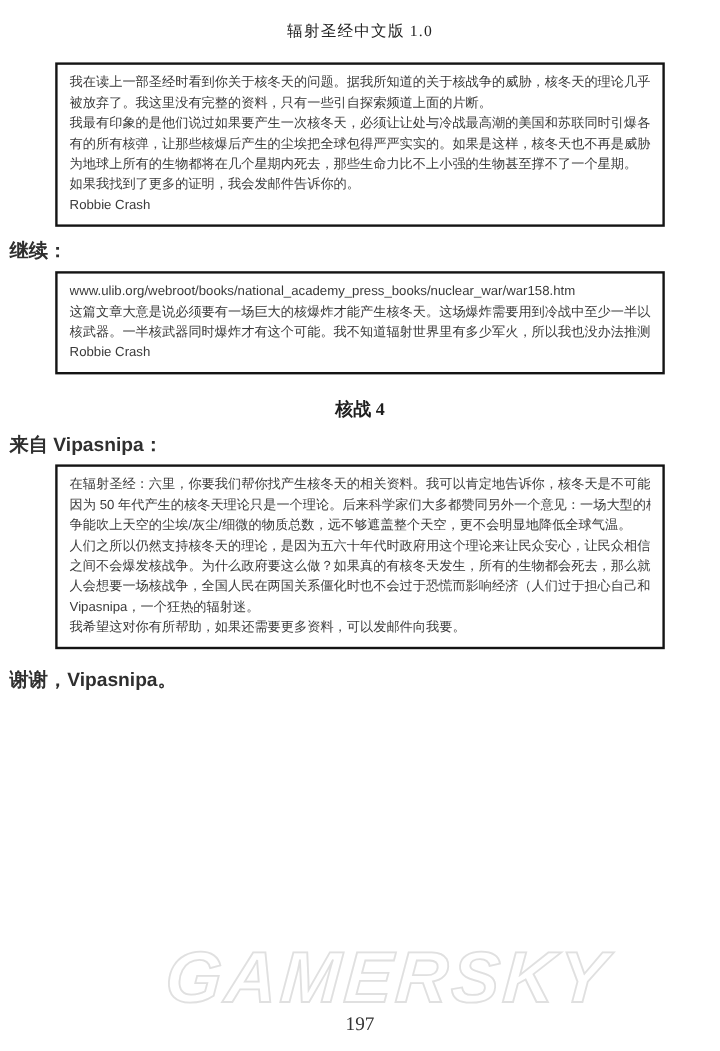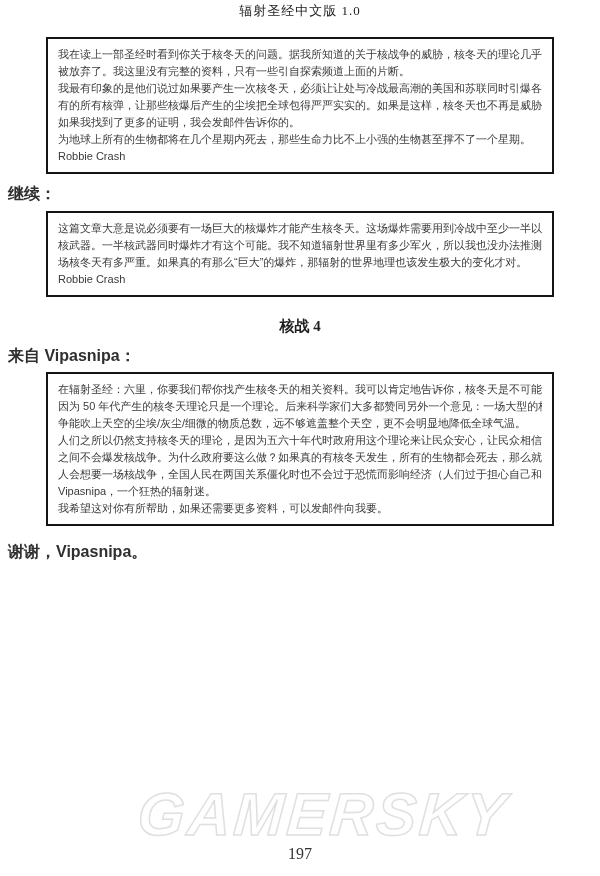--- a/index.html
+++ b/index.html
@@ -5,21 +5,21 @@
   * { margin: 0; padding: 0; box-sizing: border-box; }
   html, body { background: #ffffff; }
   body {
     width: 600px; height: 876px;
     position: relative;
     overflow: hidden;
     font-family: "Liberation Sans", sans-serif;
     color: #3a3a3a;
   }
   .page-header {
-    padding-top: 2px;
+    padding-top: 17px;
     text-align: center;
     font-family: "Liberation Serif", serif;
     font-size: 13px;
     color: #222222;
     letter-spacing: 1px;
   }
   .text-box {
     margin: 17px 46px 0 46px;
     border: 2px solid #141414;
     padding: 7px 10px;
@@ -77,31 +77,31 @@
 </head>
 <body>
 
 <div class="page-header">辐射圣经中文版  1.0</div>
 
 <div class="text-box box1">
     <div class="text-line">我在读上一部圣经时看到你关于核冬天的问题。据我所知道的关于核战争的威胁，核冬天的理论几乎已经</div>
     <div class="text-line">被放弃了。我这里没有完整的资料，只有一些引自探索频道上面的片断。</div>
     <div class="text-line">我最有印象的是他们说过如果要产生一次核冬天，必须让让处与冷战最高潮的美国和苏联同时引爆各自拥</div>
     <div class="text-line">有的所有核弹，让那些核爆后产生的尘埃把全球包得严严实实的。如果是这样，核冬天也不再是威胁，因</div>
+    <div class="text-line">为地球上所有的生物都将在几个星期内死去，那些生命力比不上小强的生物甚至撑不了一个星期。</div>
     <div class="text-line">如果我找到了更多的证明，我会发邮件告诉你的。</div>
-    <div class="text-line">为地球上所有的生物都将在几个星期内死去，那些生命力比不上小强的生物甚至撑不了一个星期。</div>
     <div class="text-line">Robbie Crash</div>
   </div>
 
 <div class="side-label continue">继续：</div>
 
 <div class="text-box box2">
+    <div class="text-line">www.ulib.org/webroot/books/national_academy_press_books/nuclear_war/war158.htm</div>
     <div class="text-line">这篇文章大意是说必须要有一场巨大的核爆炸才能产生核冬天。这场爆炸需要用到冷战中至少一半以上的</div>
     <div class="text-line">核武器。一半核武器同时爆炸才有这个可能。我不知道辐射世界里有多少军火，所以我也没办法推测出那</div>
-    <div class="text-line">场核冬天有多严重。如果真的有那么“巨大”的爆炸，那辐射的世界地理也该发生极大的变化才对。</div>
     <div class="text-line">Robbie Crash</div>
   </div>
 
 <div class="section-heading">核战 4</div>
 
 <div class="side-label from">来自 Vipasnipa：</div>
 
 <div class="text-box box3">
     <div class="text-line">在辐射圣经：六里，你要我们帮你找产生核冬天的相关资料。我可以肯定地告诉你，核冬天是不可能的。</div>
     <div class="text-line">因为 50 年代产生的核冬天理论只是一个理论。后来科学家们大多都赞同另外一个意见：一场大型的核战</div>

